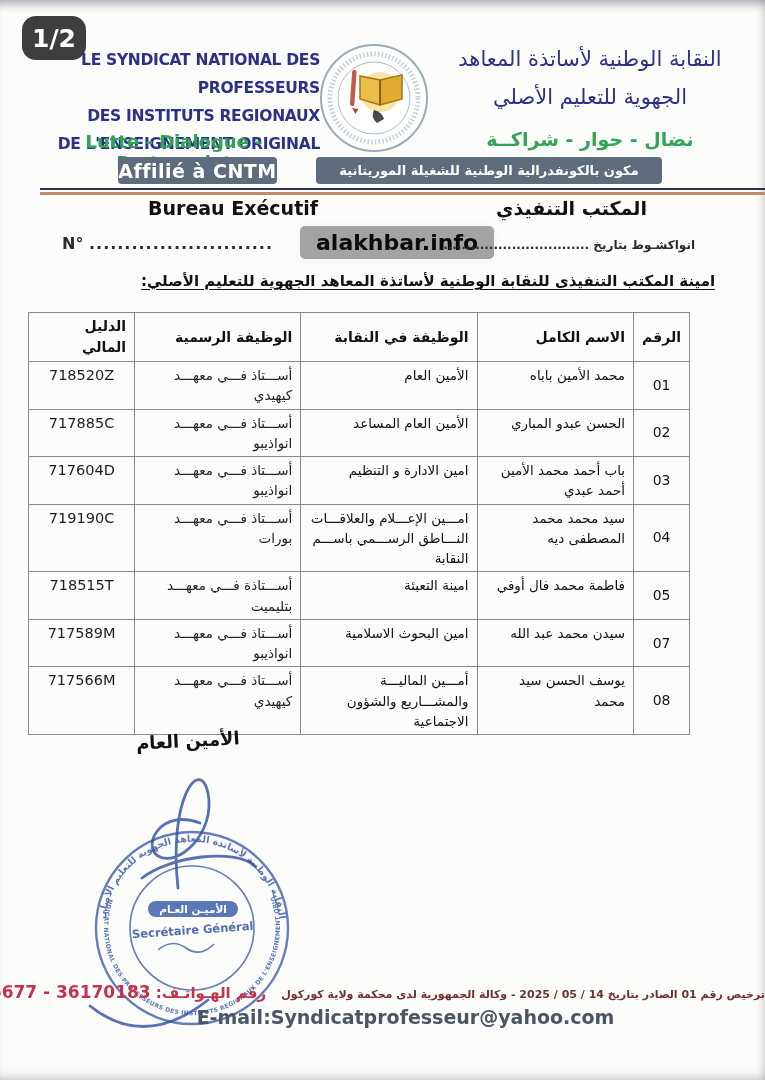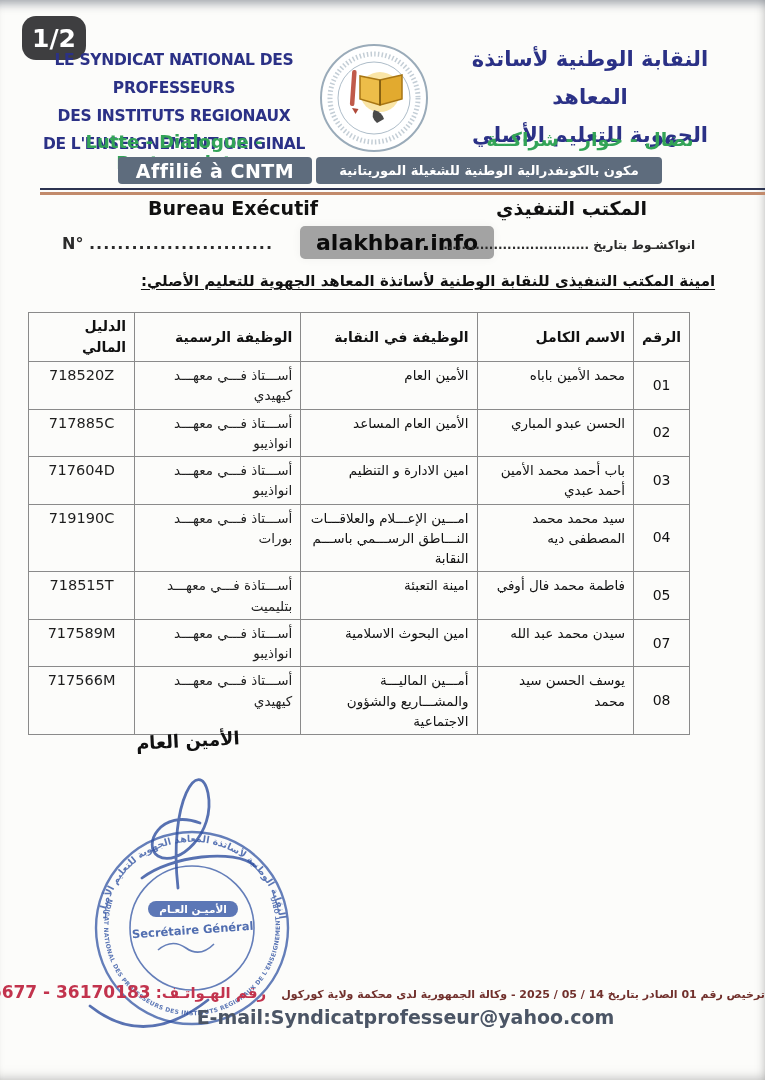--- a/index.html
+++ b/index.html
@@ -8,33 +8,33 @@
         box-shadow:inset 0 12px 10px -8px rgba(120,126,136,.65),
                    inset -7px 0 8px -6px rgba(140,140,140,.45),
                    inset 0 -10px 12px -9px rgba(130,130,130,.5);}
   .abs{position:absolute;}
 
   
   .badge{left:22px;top:16px;width:64px;height:44px;background:#3e3e40;border-radius:14px;
          color:#fff;font-size:25px;font-weight:bold;display:flex;align-items:center;justify-content:center;}
 
   
-  .fr-title{left:28px;top:46px;width:292px;text-align:center;color:var(--navy);
+  .fr-title{left:28px;top:46px;width:292px;text-align:right;color:var(--navy);
             font-weight:bold;font-size:15.5px;line-height:28px;letter-spacing:-.3px;}
   .fr-slogan{left:28px;top:131px;width:292px;text-align:center;color:var(--green);
              font-weight:bold;font-size:18px;}
   .ar-title{left:438px;top:40px;width:304px;text-align:center;direction:rtl;color:var(--navy);
-            font-weight:bold;font-size:21px;line-height:38px;}
+            font-weight:normal;font-size:21px;line-height:38px;}
   .ar-slogan{left:438px;top:128px;width:304px;text-align:center;direction:rtl;color:var(--green);
              font-weight:bold;font-size:19px;}
   .logo{left:318px;top:42px;}
 
   .affil{height:27px;background:var(--bar);border-radius:4px;color:#fff;font-weight:bold;
          display:flex;align-items:center;justify-content:center;}
-  .affil-fr{left:118px;top:157px;width:194px;font-size:19px;letter-spacing:.5px;}
+  .affil-fr{left:118px;top:157px;width:159px;font-size:19px;letter-spacing:.5px;}
   .affil-ar{left:316px;top:157px;width:346px;font-size:13px;direction:rtl;}
 
   .rule{left:40px;right:0;top:188px;height:2px;border-top:2px solid #2c3350;border-bottom:3px solid #c28a6b;}
 
   .bureau-fr{left:148px;top:197px;font-size:19px;font-weight:bold;}
   .bureau-ar{left:487px;top:197px;width:160px;direction:rtl;font-size:19px;font-weight:bold;}
 
   .num-left{left:62px;top:234px;font-size:16px;font-weight:600;color:#2b2b2b;}
   .num-left .dots{letter-spacing:1px;font-weight:bold;}
   .watermark{left:300px;top:226px;background:#a3a3a3;padding:4px 16px;border-radius:5px;

